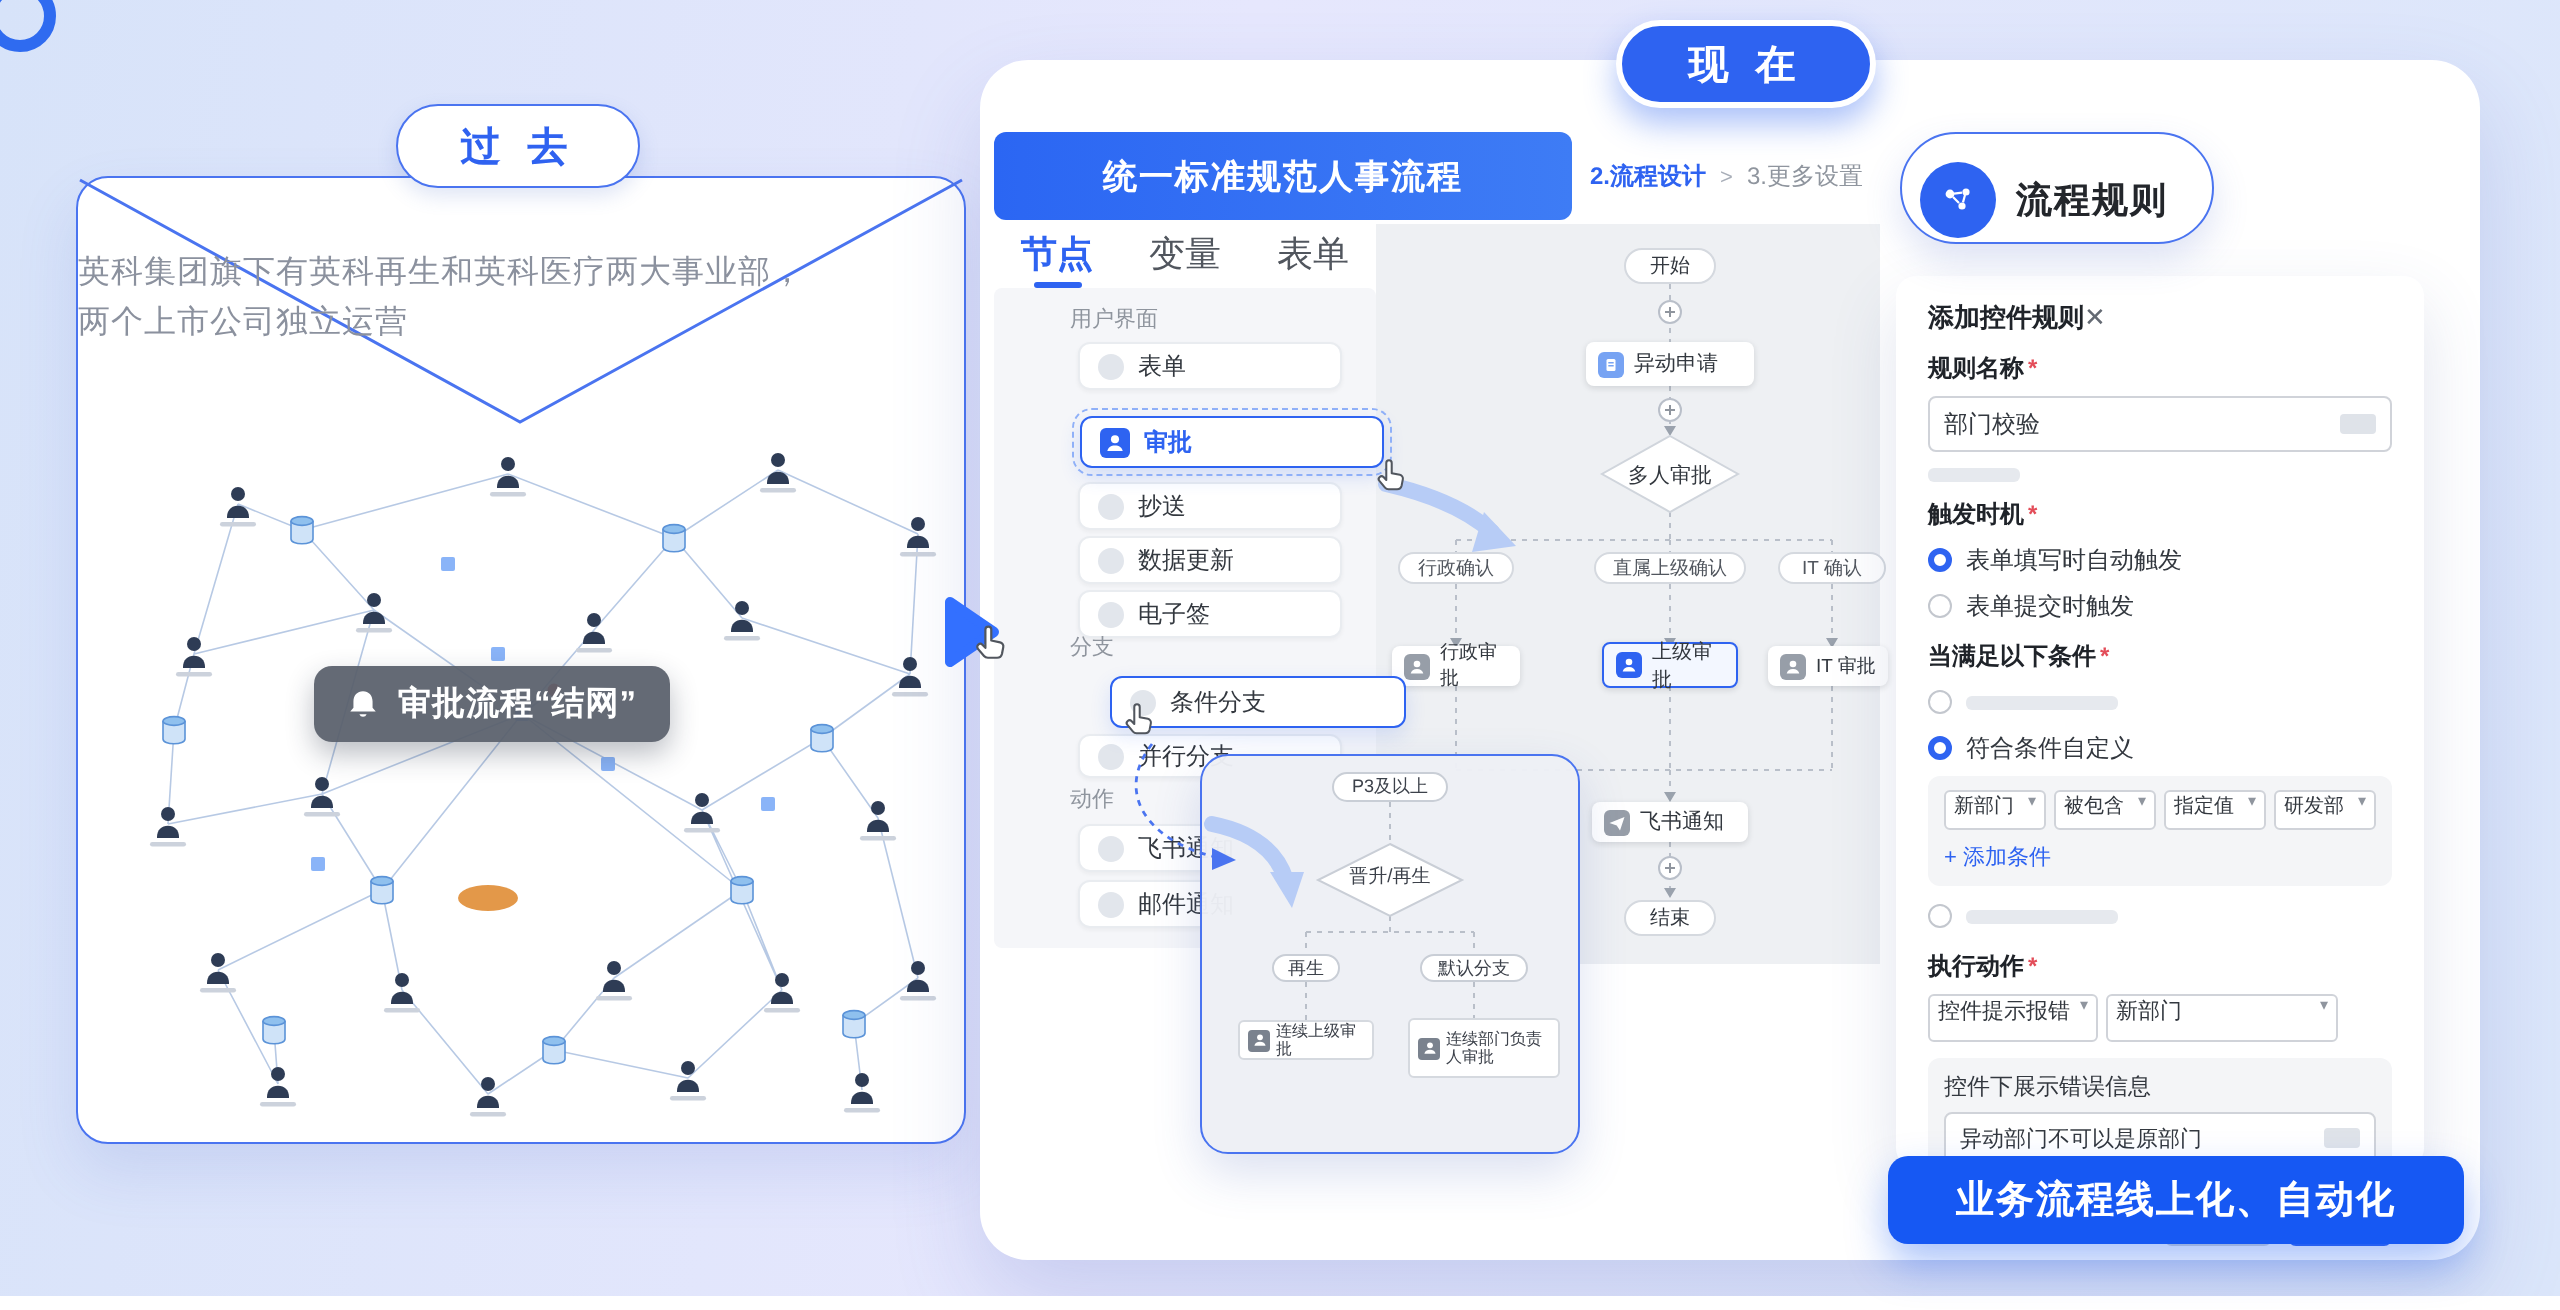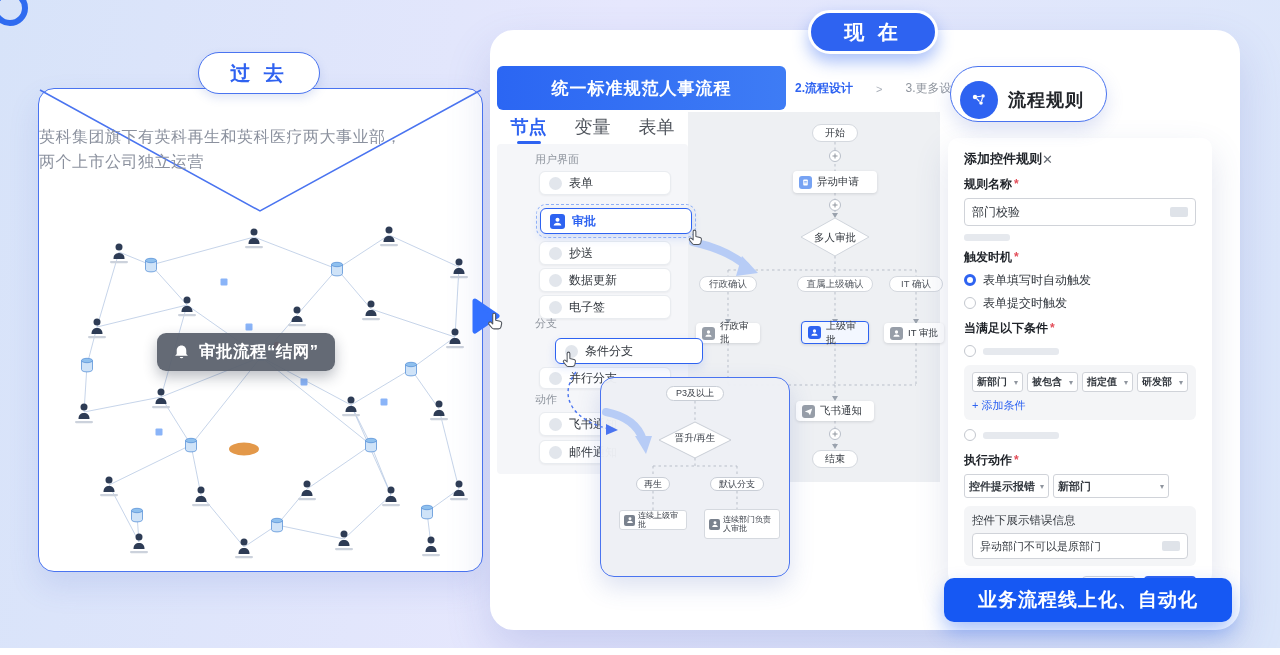--- a/index.html
+++ b/index.html
@@ -28,21 +28,21 @@
   .mid-cursor{position:absolute;left:485px;top:311px;z-index:4;}
 
   
   .now-panel{position:absolute;left:490px;top:30px;width:750px;height:600px;background:#fff;border-radius:24px;
     box-shadow:0 20px 45px rgba(80,100,190,.20);}
   .now-pill{position:absolute;left:808px;top:10px;width:130px;height:44px;background:#2e63f1;border:3px solid #fff;
     border-radius:24px;color:#fff;font-size:20px;font-weight:700;letter-spacing:4px;display:flex;align-items:center;
     justify-content:center;z-index:7;box-shadow:0 8px 16px rgba(46,99,241,.4);box-sizing:border-box;}
   .now-header{position:absolute;left:7px;top:36px;width:289px;height:44px;background:linear-gradient(90deg,#2b66f3,#3e7cf5);
     border-radius:6px;color:#fff;font-size:17px;font-weight:700;letter-spacing:1px;display:flex;align-items:center;justify-content:center;}
-  .breadcrumb{position:absolute;left:305px;top:50px;font-size:12px;display:flex;gap:23px;align-items:center;}
+  .breadcrumb{position:absolute;left:305px;top:50px;font-size:12px;display:flex;gap:7px;align-items:center;}
   .bc-active{color:#2e63f1;font-weight:700;}
   .bc-sep{color:#a8aeb8;font-size:11px;}
   .bc-rest{color:#8f959e;}
 
   .tabs{position:absolute;left:7px;top:84px;width:191px;height:26px;display:flex;justify-content:center;gap:28px;font-size:18px;color:#51565e;}
   .tab{position:relative;display:flex;align-items:center;}
   .tab--active{color:#2e63f1;font-weight:700;}
   .tab--active::after{content:"";position:absolute;left:50%;transform:translateX(-50%);bottom:-4px;width:24px;height:3px;border-radius:2px;background:#2e63f1;}
 
   .palette{position:absolute;left:7px;top:114px;width:191px;height:330px;background:#f5f6f9;border-radius:4px;}
@@ -90,22 +90,22 @@
   .rp-label{font-size:12px;font-weight:700;color:#1f2329;margin:8px 0 5px;}
   .req{color:#e34d59;margin-left:2px;}
   .rp-input{height:26px;border:1px solid #d0d3d9;border-radius:4px;display:flex;align-items:center;justify-content:space-between;
     padding:0 7px;font-size:12px;color:#33383f;}
   .fbadge{width:18px;height:10px;background:#dfe3e9;border-radius:2px;flex:none;}
   .skel{height:7px;background:#e6e9ee;border-radius:3px;}
   .opt{display:flex;align-items:center;gap:7px;height:18px;margin-bottom:5px;font-size:12px;color:#33383f;}
   .radio{width:12px;height:12px;border-radius:50%;box-sizing:border-box;background:#fff;border:1px solid #c3c7ce;flex:none;}
   .radio--on{border:3.5px solid #2e63f1;}
   .graybox{background:#f4f5f7;border-radius:6px;padding:7px 8px;margin:2px 0 6px;}
-  .sel{background:#fff;border:1px solid #d0d3d9;border-radius:3px;height:20px;display:flex;align-items:center;
-    justify-content:space-between;padding:0 4px;font-size:10px;color:#33383f;box-sizing:border-box;font-weight:bold;}
+  .sel{background:#fff;border:1px solid #d0d3d9;border-radius:3px;height:20px;display:flex;
+    justify-content:space-between;padding:0 4px;font-size:10px;color:#33383f;box-sizing:border-box;}
   .sel .chev{color:#8f959e;font-size:8px;margin-left:2px;}
   .selrow{display:flex;gap:4px;}
   .addlink{color:#2e63f1;font-size:11px;margin-top:6px;cursor:pointer;}
   .rp-btns{display:flex;justify-content:flex-end;gap:8px;margin-top:10px;}
   .btn{height:24px;padding:0 14px;border-radius:4px;font-size:12px;display:flex;align-items:center;justify-content:center;cursor:pointer;box-sizing:border-box;}
   .btn-plain{border:1px solid #d0d3d9;color:#33383f;background:#fff;}
   .btn-primary{background:#2e63f1;color:#fff;}
 
   .banner{position:absolute;left:944px;top:578px;width:288px;height:44px;background:#1658f3;border-radius:10px;color:#fff;
     font-size:19px;font-weight:700;letter-spacing:1px;display:flex;align-items:center;justify-content:center;z-index:8;
@@ -430,20 +430,24 @@
       <span>表单提交时触发</span>
     </div>
 
     <div class="rp-label">
       <span>当满足以下条件</span><span class="req">*</span>
     </div>
     <div class="opt">
       <span class="radio"></span>
       <span class="skel" style="width:76px"></span>
     </div>
+    <div class="opt">
+      <span class="radio radio--on"></span>
+      <span>符合条件自定义</span>
+    </div>
 
     <div class="graybox">
       <div class="selrow">
         <div class="sel" style="width:52px">
           <span>新部门</span>
             <span class="chev">▾</span>
         </div>
         <div class="sel" style="width:52px">
           <span>被包含</span>
             <span class="chev">▾</span>

